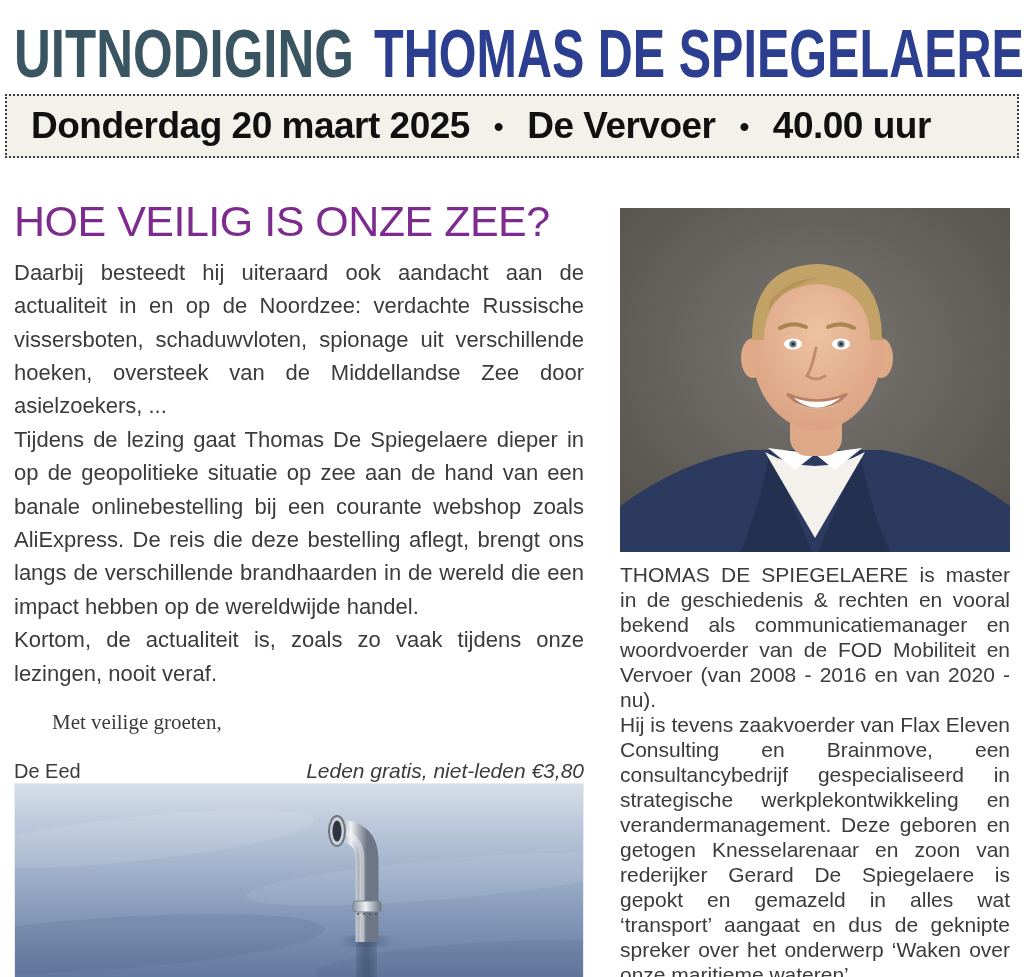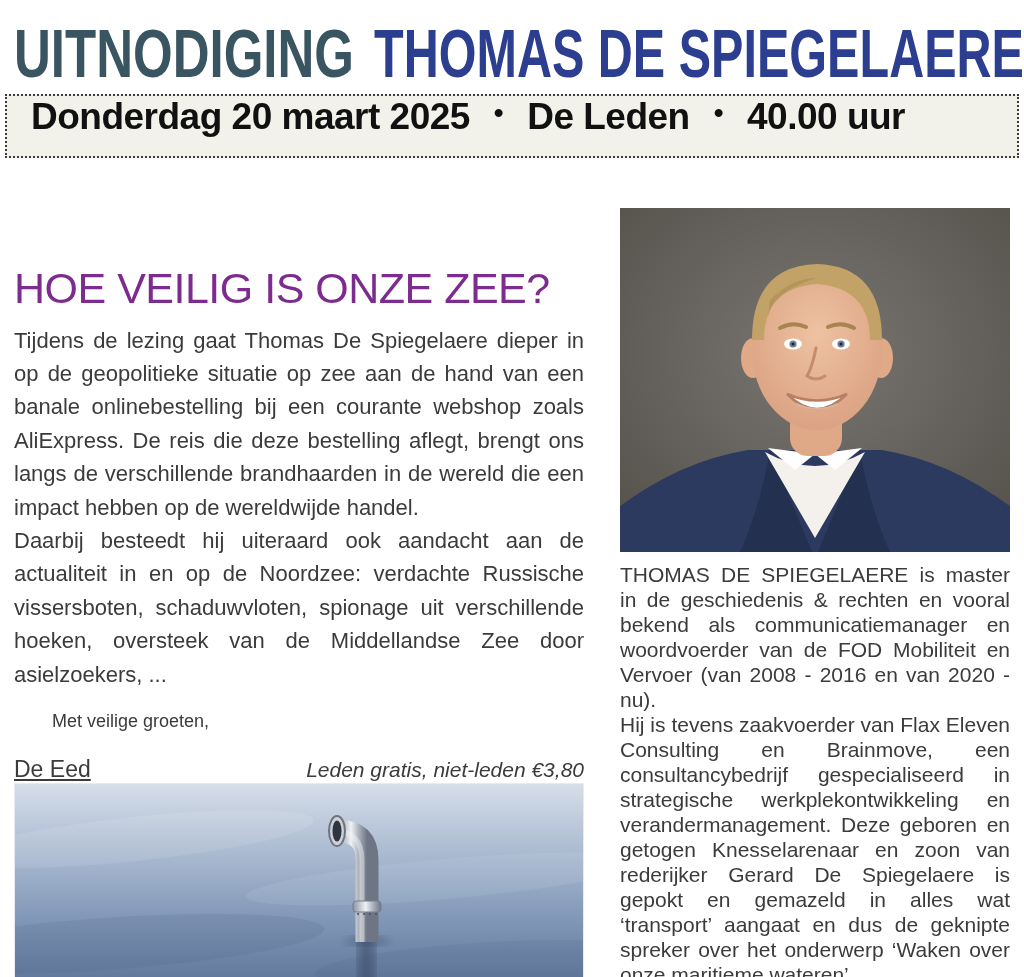--- a/index.html
+++ b/index.html
@@ -8,36 +8,36 @@
     background:#ffffff;font-family:"Liberation Sans",sans-serif;color:#3b3b3b;margin-top:12px;
   }
   
   .header{padding:8px 14px 8px;}
   .header svg{display:block;}
   .hdr-left{fill:#3a5562;font-weight:bold;font-size:69px;font-family:"Liberation Sans",sans-serif;}
   .hdr-right{fill:#2c3e90;font-weight:bold;font-size:69px;font-family:"Liberation Sans",sans-serif;}
   
   .datebar{
     margin:2px 5px 0;border:2px dotted #3c3c3c;background:#f2f2eb;
-    height:60px;display:flex;padding:0 24px;
+    height:60px;display:flex;align-items:center;padding:0 24px;
     font-size:37px;font-weight:bold;color:#111;letter-spacing:-0.5px;white-space:nowrap;
   }
   .datebar .sep{margin:0 24px;font-size:28px;transform:translateY(1px);}
   
   .content{display:flex;gap:36px;padding:12px 14px 0;box-sizing:border-box;height:829px;align-items:flex-end;}
   .col-left{width:570px;display:flex;flex-direction:column;box-sizing:border-box;}
   .col-right{flex:1;display:flex;flex-direction:column;box-sizing:border-box;}
   .lecture-title{
     margin:12px 0 12px;font-size:43px;font-weight:normal;letter-spacing:-0.5px;
     color:#7d2b8e;line-height:1.05;
   }
   .body-p{margin:0;text-align:justify;font-size:22px;line-height:33.4px;color:#3b3b3b;}
-  .salutation{margin:20px 0 0 38px;font-size:18px;}
+  .salutation{margin:20px 0 0 38px;font-size:21px;font-family:Liberation Serif, serif;}
   .sigrow{display:flex;justify-content:space-between;align-items:baseline;margin:24px 0 0;}
-  .signature{font-size:23px;text-decoration:underline;}
+  .signature{font-size:20px;}
   .price{font-style:italic;font-size:21px;color:#3b3b3b;}
   .sea-figure{
     margin-top:auto;height:202px;border:1px solid #e6ebf2;overflow:hidden;background:#9fb0c8;
   }
   .sea-figure svg{display:block;}
   .portrait{margin-top:14px;height:344px;overflow:hidden;background:#6a6764;}
   .portrait svg{display:block;}
   .bio{margin-top:10px;}
   .bio p{margin:0;text-align:justify;font-size:21px;line-height:25px;color:#3b3b3b;}
   
@@ -54,32 +54,33 @@
   <div class="header">
     <svg width="1010" height="64" viewBox="0 0 1010 64" aria-hidden="true">
       <text class="hdr-left" x="0" y="57" textLength="340" lengthAdjust="spacingAndGlyphs">UITNODIGING</text>
       <text class="hdr-right" x="360" y="57" textLength="650" lengthAdjust="spacingAndGlyphs">THOMAS DE SPIEGELAERE</text>
     </svg>
   </div>
 
   <div class="datebar">
     <span>Donderdag 20 maart 2025</span>
     <span class="sep">•</span>
-    <span>De Leden</span>
+    <span>De Vervoer</span>
     <span class="sep">•</span>
     <span>40.00 uur</span>
   </div>
 
   <div class="content">
 
     <div class="col-left">
       <h1 class="lecture-title">HOE VEILIG IS ONZE ZEE?</h1>
 
+      <p class="body-p">Daarbij besteedt hij uiteraard ook aandacht aan de actualiteit in en op de Noordzee: verdachte Russische vissersboten, schaduwvloten, spionage uit verschillende hoeken, oversteek van de Middellandse Zee door asielzoekers, ...</p>
       <p class="body-p">Tijdens de lezing gaat Thomas De Spiegelaere dieper in op de geopolitieke situatie op zee aan de hand van een banale onlinebestelling bij een courante webshop zoals AliExpress. De reis die deze bestelling aflegt, brengt ons langs de verschillende brandhaarden in de wereld die een impact hebben op de wereldwijde handel.</p>
-      <p class="body-p">Daarbij besteedt hij uiteraard ook aandacht aan de actualiteit in en op de Noordzee: verdachte Russische vissersboten, schaduwvloten, spionage uit verschillende hoeken, oversteek van de Middellandse Zee door asielzoekers, ...</p>
+      <p class="body-p">Kortom, de actualiteit is, zoals zo vaak tijdens onze lezingen, nooit veraf.</p>
 
       <div class="salutation">Met veilige groeten,</div>
 
       <div class="sigrow">
         <span class="signature">De Eed</span>
         <span class="price">Leden gratis, niet-leden €3,80</span>
       </div>
 
       <div class="sea-figure">
         <svg width="568" height="202" viewBox="0 0 568 202" aria-hidden="true">

